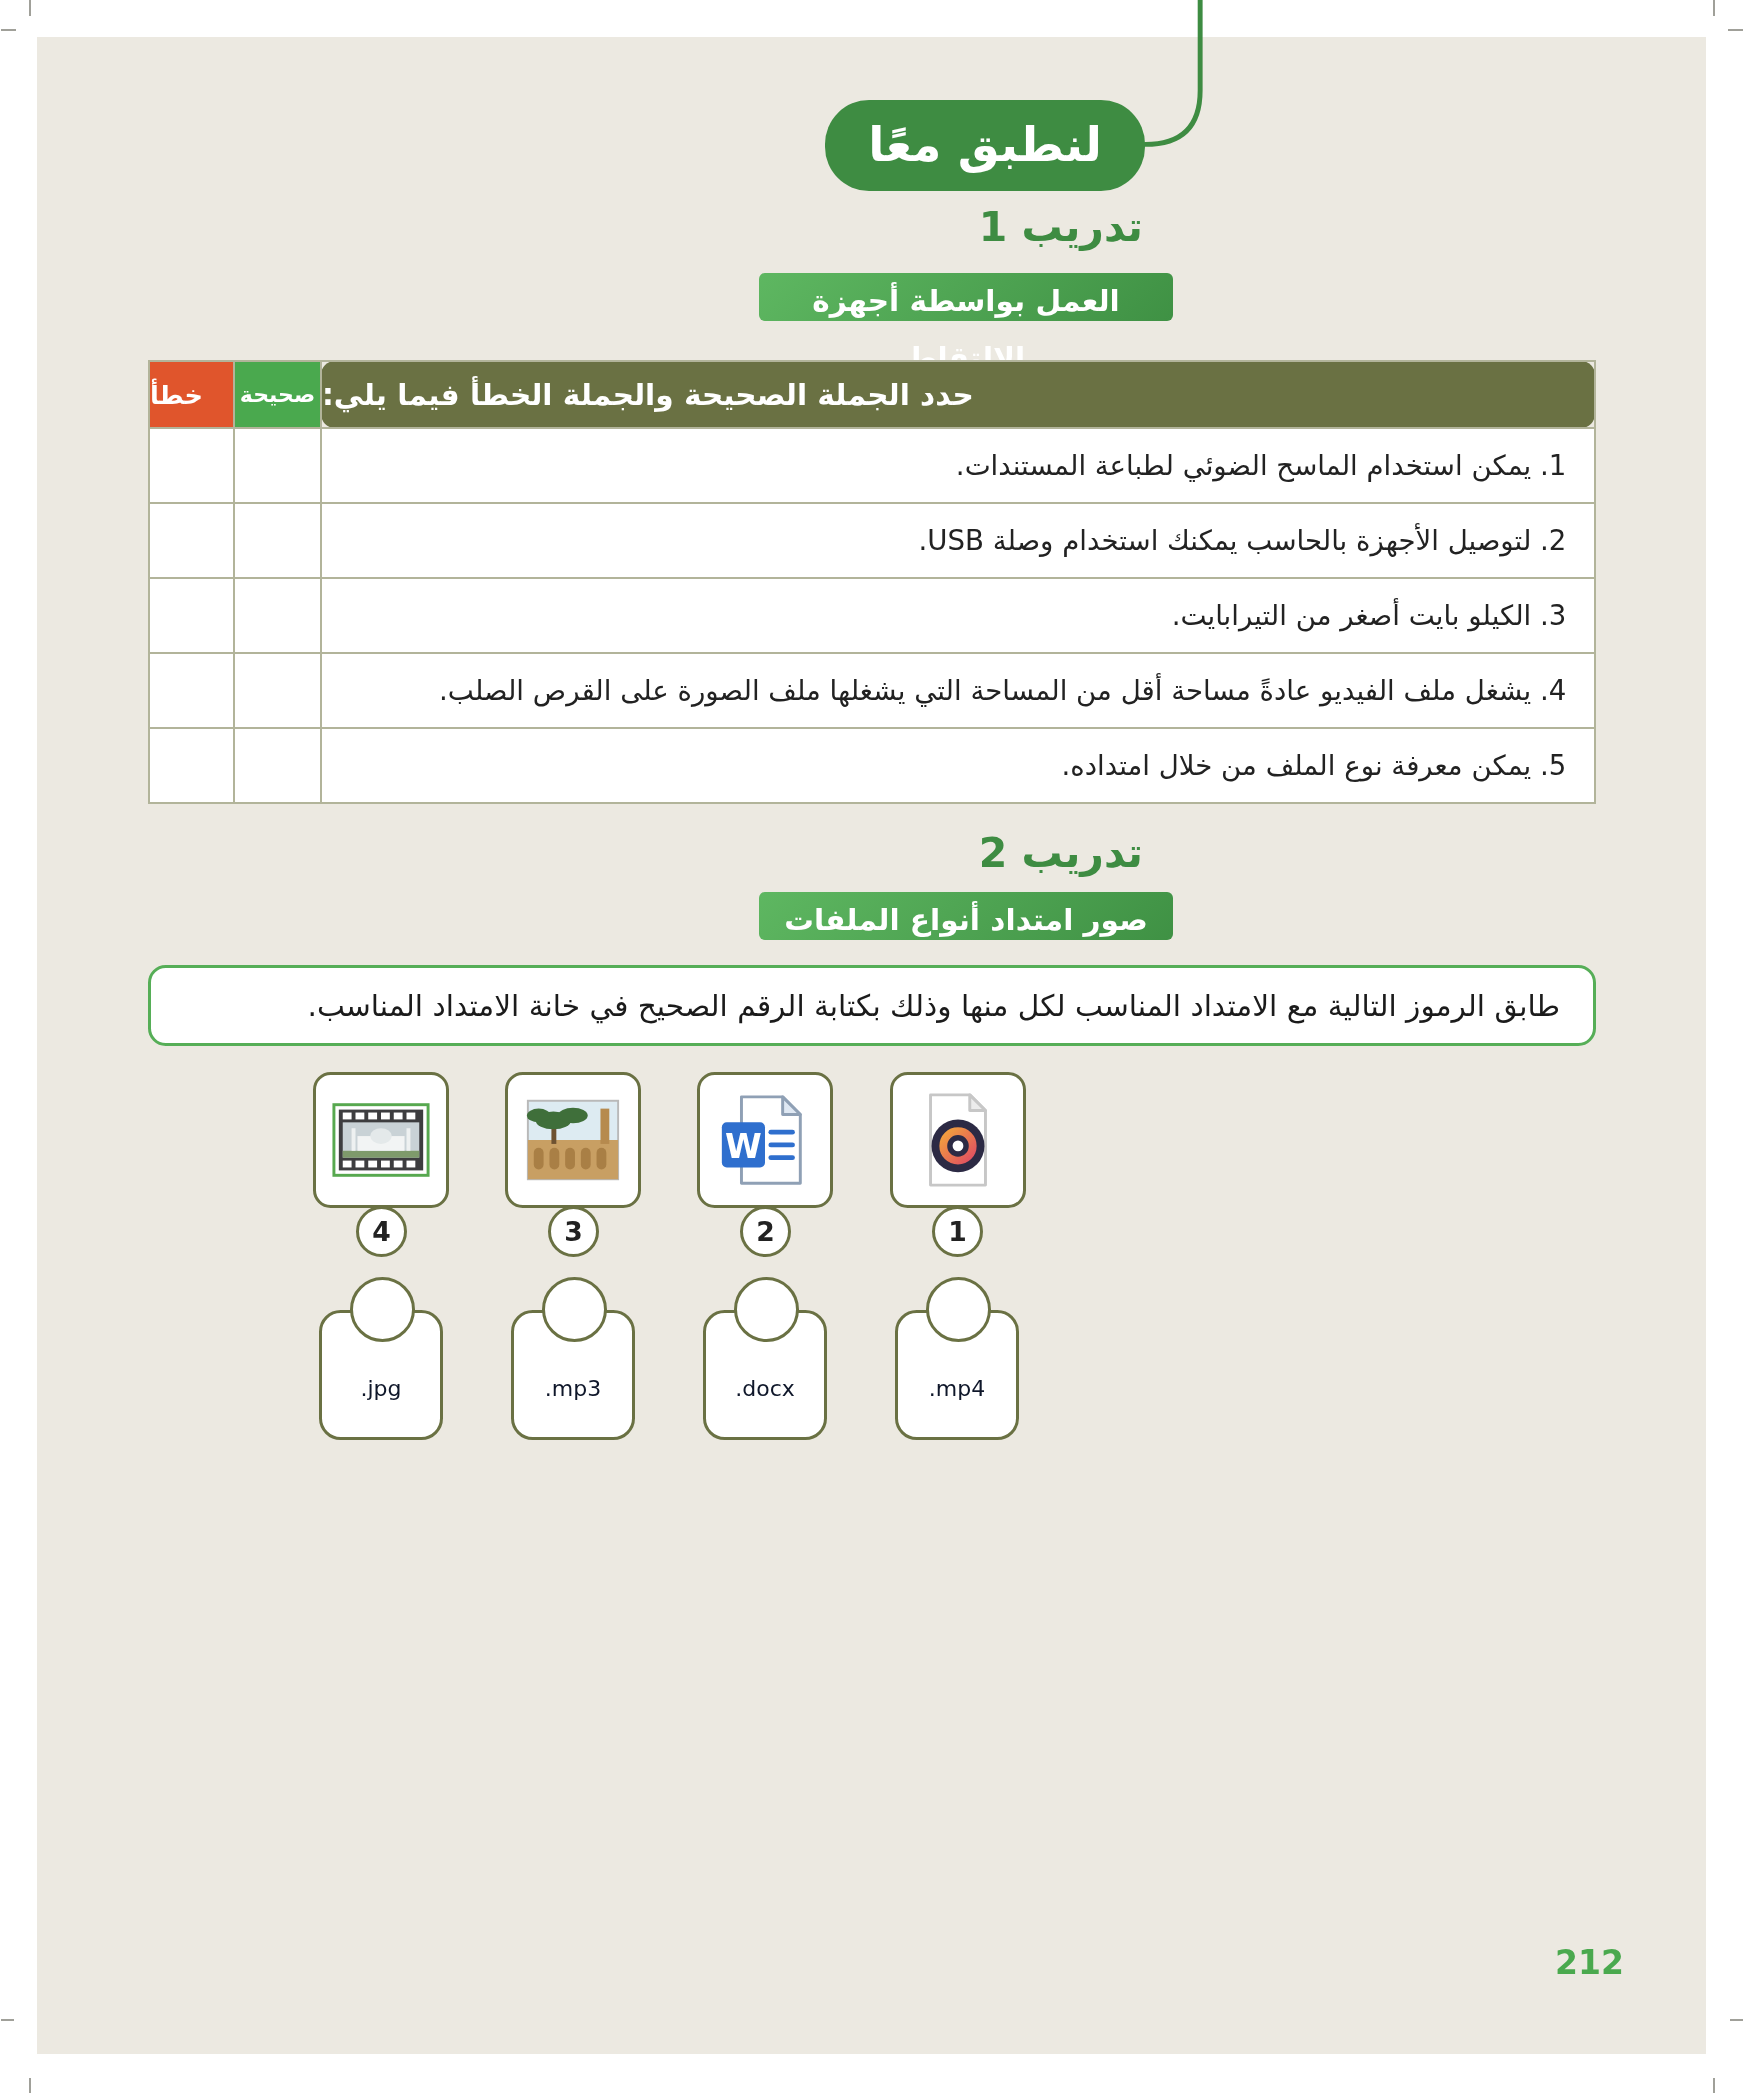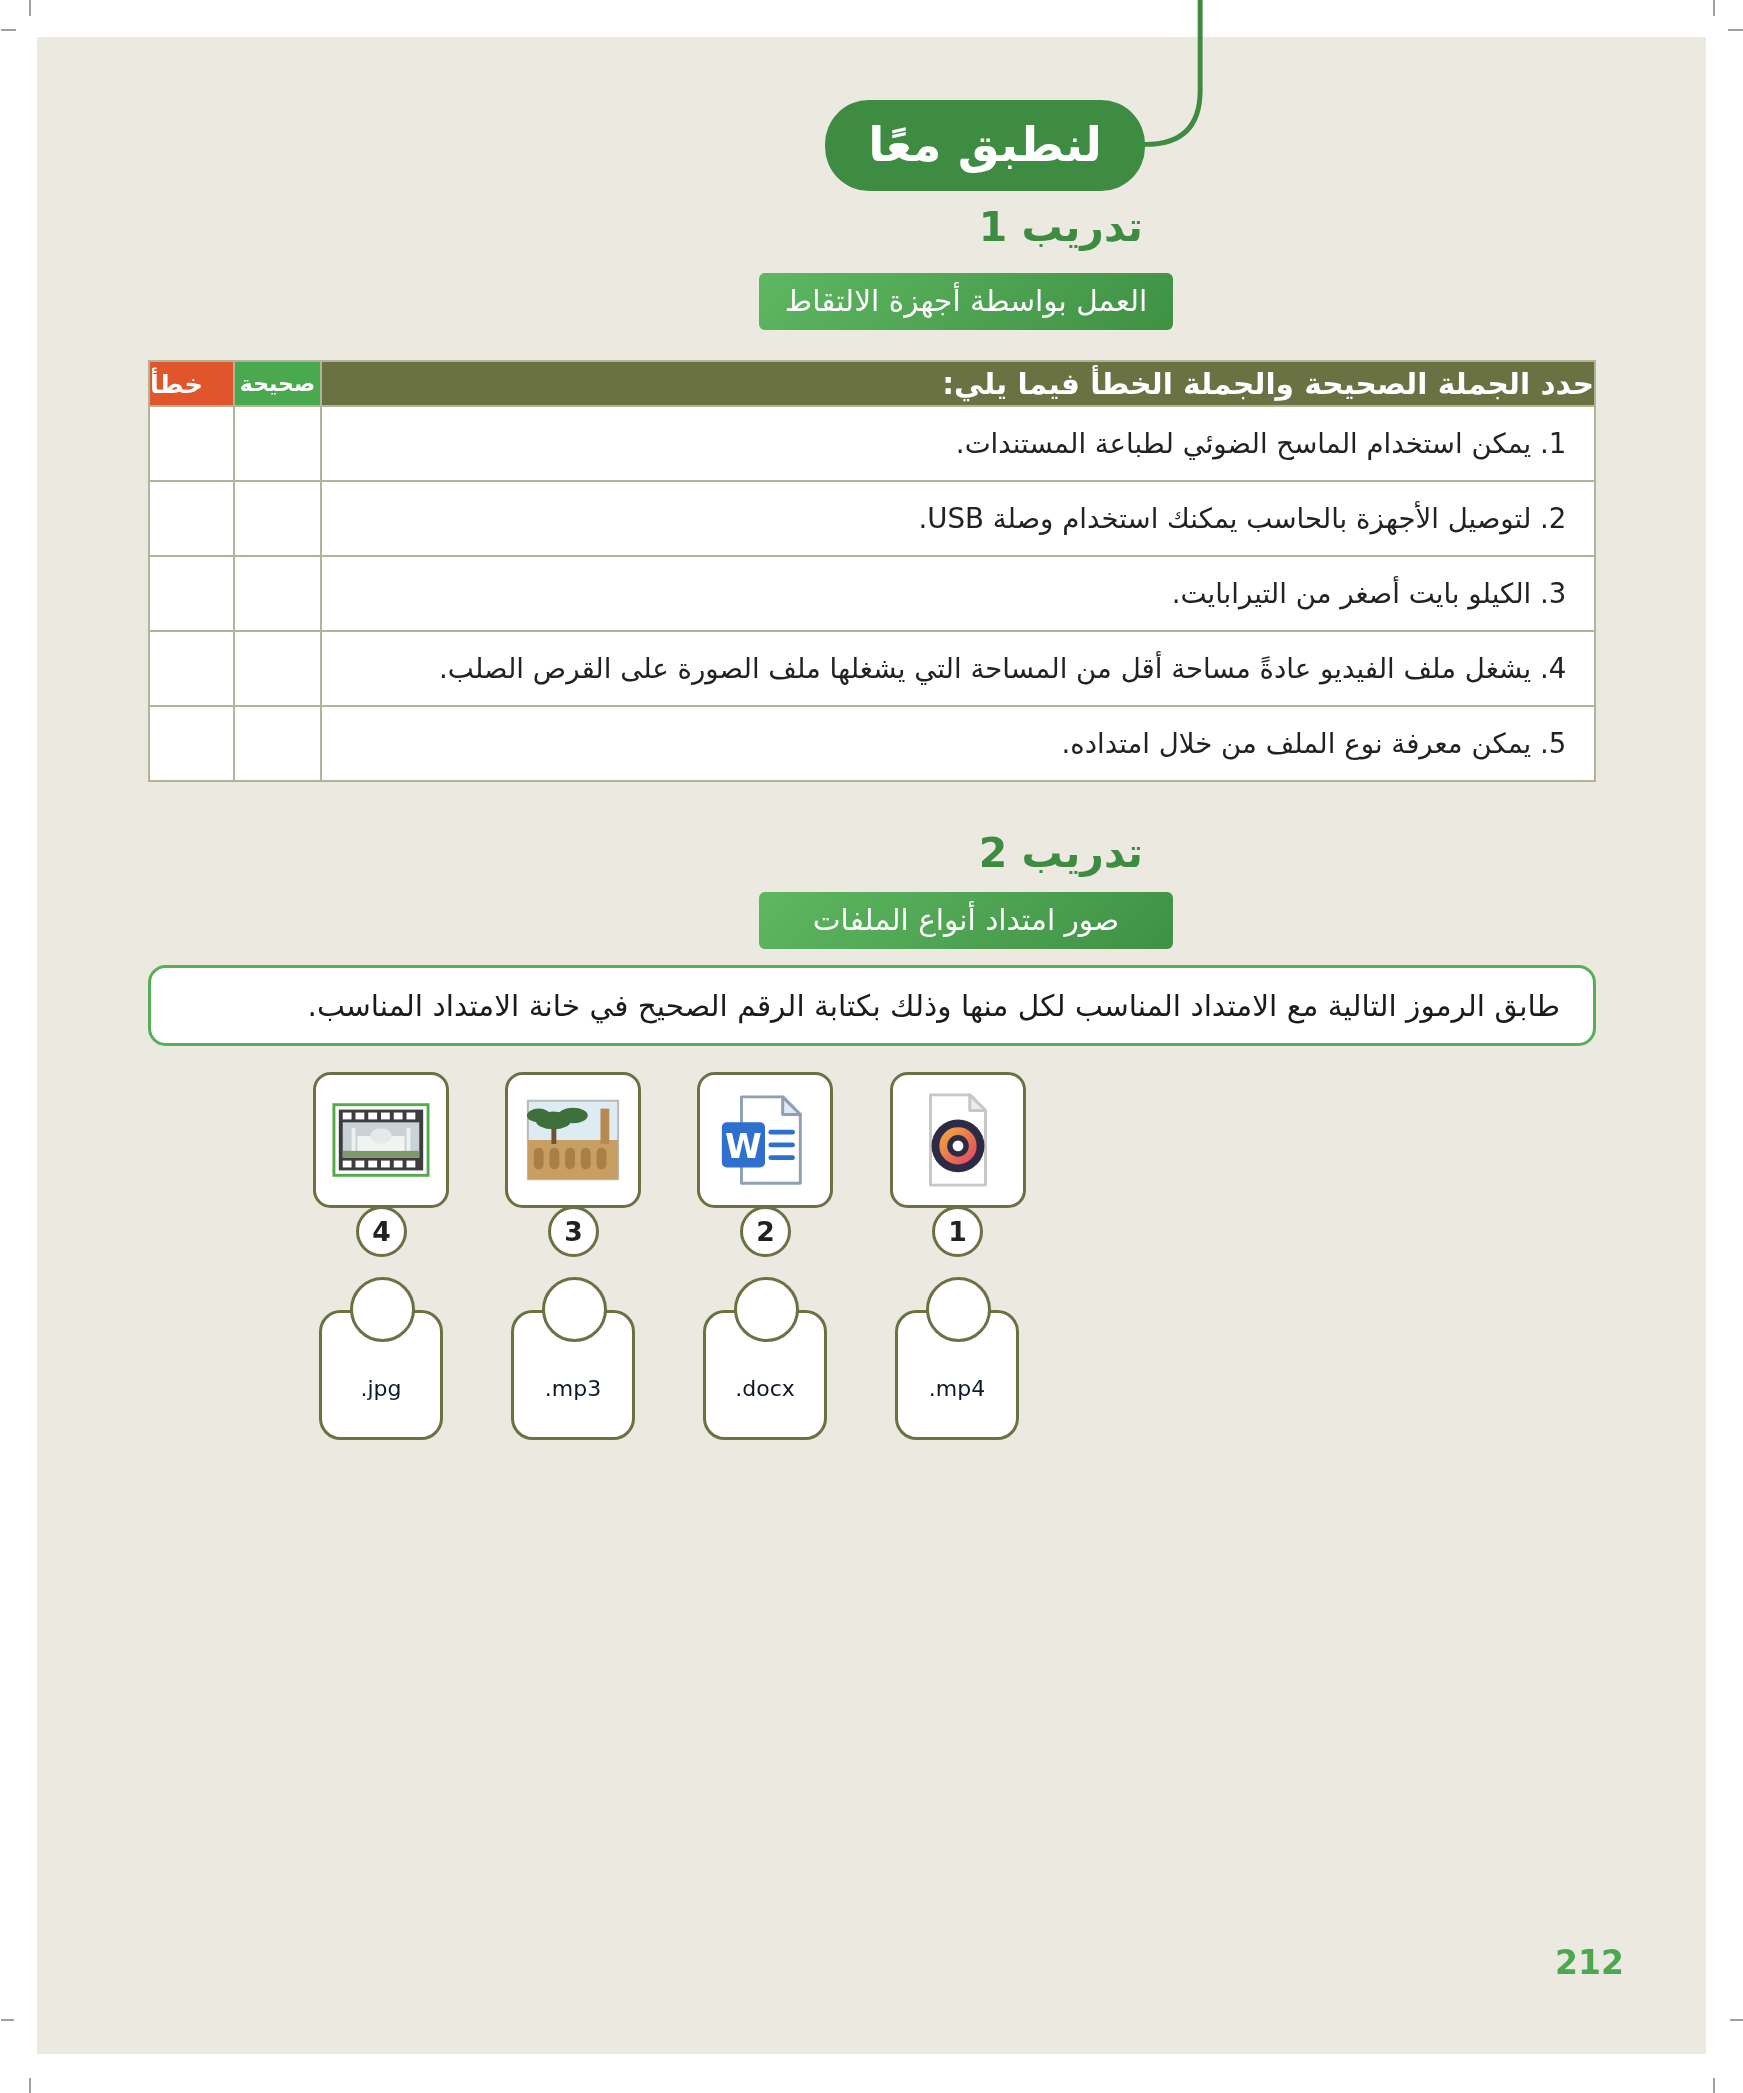--- a/index.html
+++ b/index.html
@@ -30,37 +30,37 @@
     border-radius:44px;
   }
 
   .ex-title {
     position:absolute; right:601px;
     color:#3e8c42; font-size:41px; font-weight:bold;
   }
 
   .banner {
     position:absolute; right:571px;
-    width:414px; height:57px; line-height:57px;
+    width:414px; height:48px; line-height:57px;
     text-align:center; color:#fff;
-    font-size:29.6px; font-weight:normal;
+    font-size:29.6px; font-weight:bold;
     background:linear-gradient(135deg,#5eb761,#3f9144);
     border-radius:5.9px;
   }
 
   
   .qtable {
     position:absolute; right:148px; top:360px;
     width:1448px; border-collapse:collapse; direction:rtl;
   }
   .qtable th, .qtable td { border:2px solid #b2b49a; }
   .th-statement {
     background:#6a7143; color:#fff;
     font-size:29.6px; font-weight:bold;
-    height:45px; text-align:right;
+    height:67px; text-align:left;border-radius:14px;
   }
   .th-correct {
     background:#4aa94e; color:#fff; width:87px;
     font-size:22px; font-weight:bold; text-align:center;
   }
   .th-wrong {
     background:#e0552c; color:#fff; width:85px;
     font-size:25.6px; font-weight:bold; text-align:left;
   }
   .td-statement {

